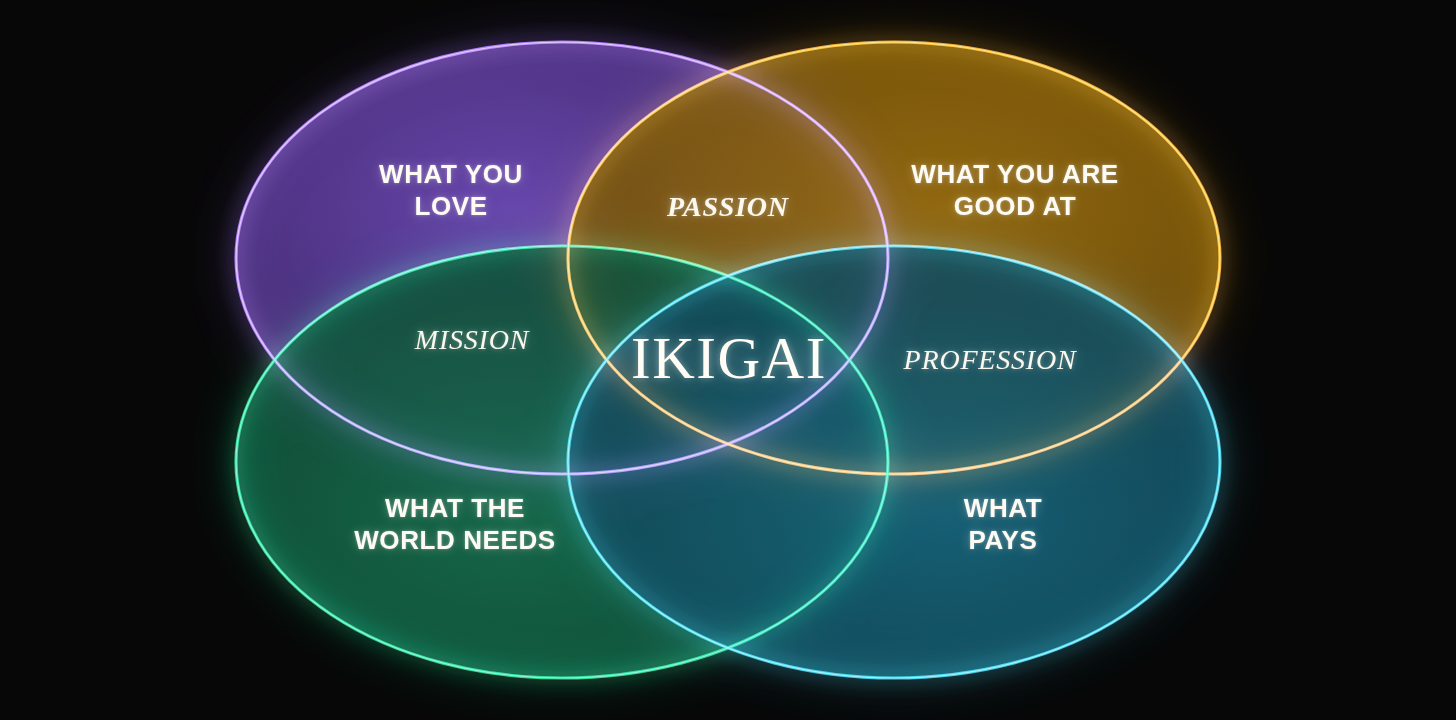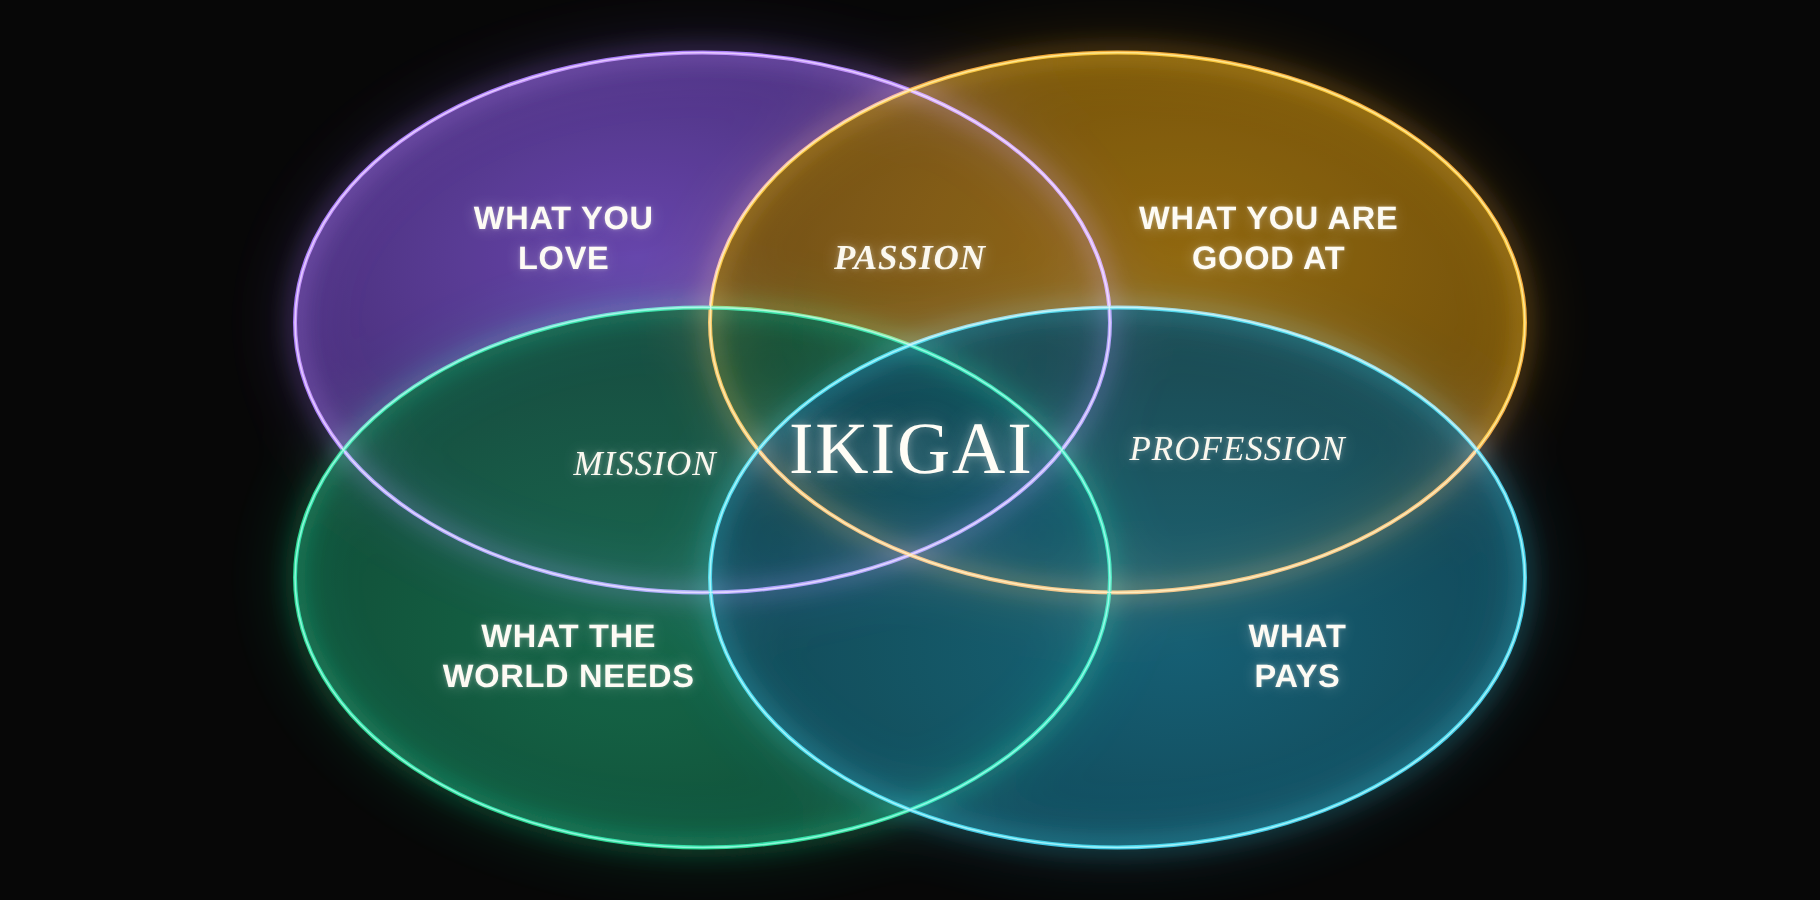--- a/index.html
+++ b/index.html
@@ -131,25 +131,25 @@
 
   <div class="label label-outer" style="left:451px; top:191px;">WHAT YOU
 LOVE</div>
 
   <div class="label label-outer" style="left:1015px; top:191px;">WHAT YOU ARE
 GOOD AT</div>
 
   <div class="label label-outer" style="left:455px; top:525px;">WHAT THE
 WORLD NEEDS</div>
 
-  <div class="label label-outer" style="left:1003px; top:525px;margin-left:35px;">WHAT
+  <div class="label label-outer" style="left:1003px; top:525px;">WHAT
 PAYS</div>
 
   <div class="label label-inter" style="left:728px; top:207px;font-weight:bold;">PASSION</div>
 
-  <div class="label label-inter" style="left:472px; top:372px;margin-left:44px;">MISSION</div>
+  <div class="label label-inter" style="left:472px; top:340px;">MISSION</div>
 
   <div class="label label-inter" style="left:990px; top:360px;">PROFESSION</div>
 
 
   <div class="label label-core" style="left:729px; top:359px;">IKIGAI</div>
 
 </div>
 
 </body></html>

